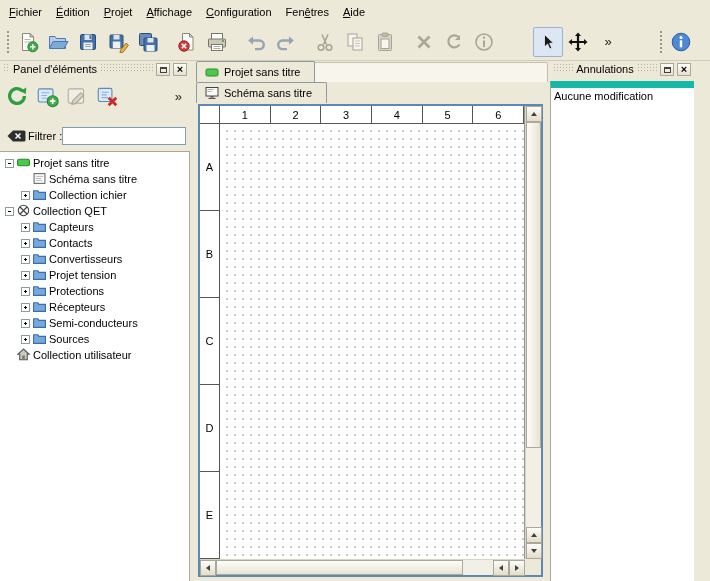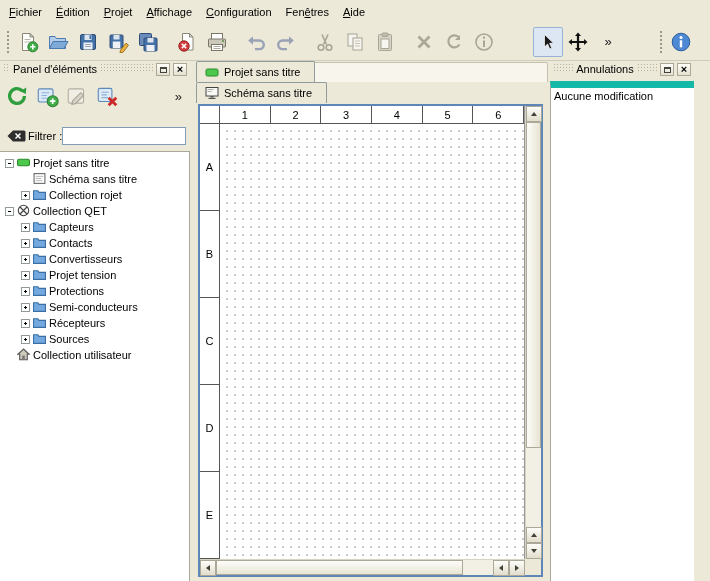--- a/index.html
+++ b/index.html
@@ -320,21 +320,21 @@
             <rect x="1" y="1.5" width="10" height="9" fill="#fff" stroke="#666"></rect>
             <path d="M2.5 4h7M2.5 6h5M2.5 8h6" stroke="#aaa" stroke-width="0.8"></path>
           </svg></span>
         <span>Schéma sans titre</span>
       </div>
       <div class="tree-row lvl1">
         <span class="exp plus"></span>
         <span class="tree-icon"><svg width="13" height="13" viewBox="0 0 12 12">
             <path d="M0.5 2.5h4l1 1.5h6v6.5H0.5z" fill="#74a9e0" stroke="#3a6ea5"></path>
           </svg></span>
-        <span>Collection rojet</span>
+        <span>Collection ichier</span>
       </div>
       <div class="tree-row">
         <span class="exp"></span>
         <span class="tree-icon"><svg width="13" height="13" viewBox="0 0 12 12">
             <circle cx="6" cy="6" r="4.8" fill="#fafafa" stroke="#444"></circle>
             <path d="M2.8 2.8l6.4 6.4M9.2 2.8L2.8 9.2" stroke="#444" stroke-width="1.1"></path>
           </svg></span>
         <span>Collection QET</span>
       </div>
       <div class="tree-row lvl1">
@@ -370,28 +370,28 @@
         <span class="tree-icon"><svg width="13" height="13" viewBox="0 0 12 12">
             <path d="M0.5 2.5h4l1 1.5h6v6.5H0.5z" fill="#74a9e0" stroke="#3a6ea5"></path>
           </svg></span>
         <span>Protections</span>
       </div>
       <div class="tree-row lvl1">
         <span class="exp plus"></span>
         <span class="tree-icon"><svg width="13" height="13" viewBox="0 0 12 12">
             <path d="M0.5 2.5h4l1 1.5h6v6.5H0.5z" fill="#74a9e0" stroke="#3a6ea5"></path>
           </svg></span>
+        <span>Récepteurs</span>
+      </div>
+      <div class="tree-row lvl1">
+        <span class="exp plus"></span>
+        <span class="tree-icon"><svg width="13" height="13" viewBox="0 0 12 12">
+            <path d="M0.5 2.5h4l1 1.5h6v6.5H0.5z" fill="#74a9e0" stroke="#3a6ea5"></path>
+          </svg></span>
         <span>Semi-conducteurs</span>
-      </div>
-      <div class="tree-row lvl1">
-        <span class="exp plus"></span>
-        <span class="tree-icon"><svg width="13" height="13" viewBox="0 0 12 12">
-            <path d="M0.5 2.5h4l1 1.5h6v6.5H0.5z" fill="#74a9e0" stroke="#3a6ea5"></path>
-          </svg></span>
-        <span>Récepteurs</span>
       </div>
       <div class="tree-row lvl1">
         <span class="exp plus"></span>
         <span class="tree-icon"><svg width="13" height="13" viewBox="0 0 12 12">
             <path d="M0.5 2.5h4l1 1.5h6v6.5H0.5z" fill="#74a9e0" stroke="#3a6ea5"></path>
           </svg></span>
         <span>Sources</span>
       </div>
       <div class="tree-row">
         <span class="exp-spacer"></span>

